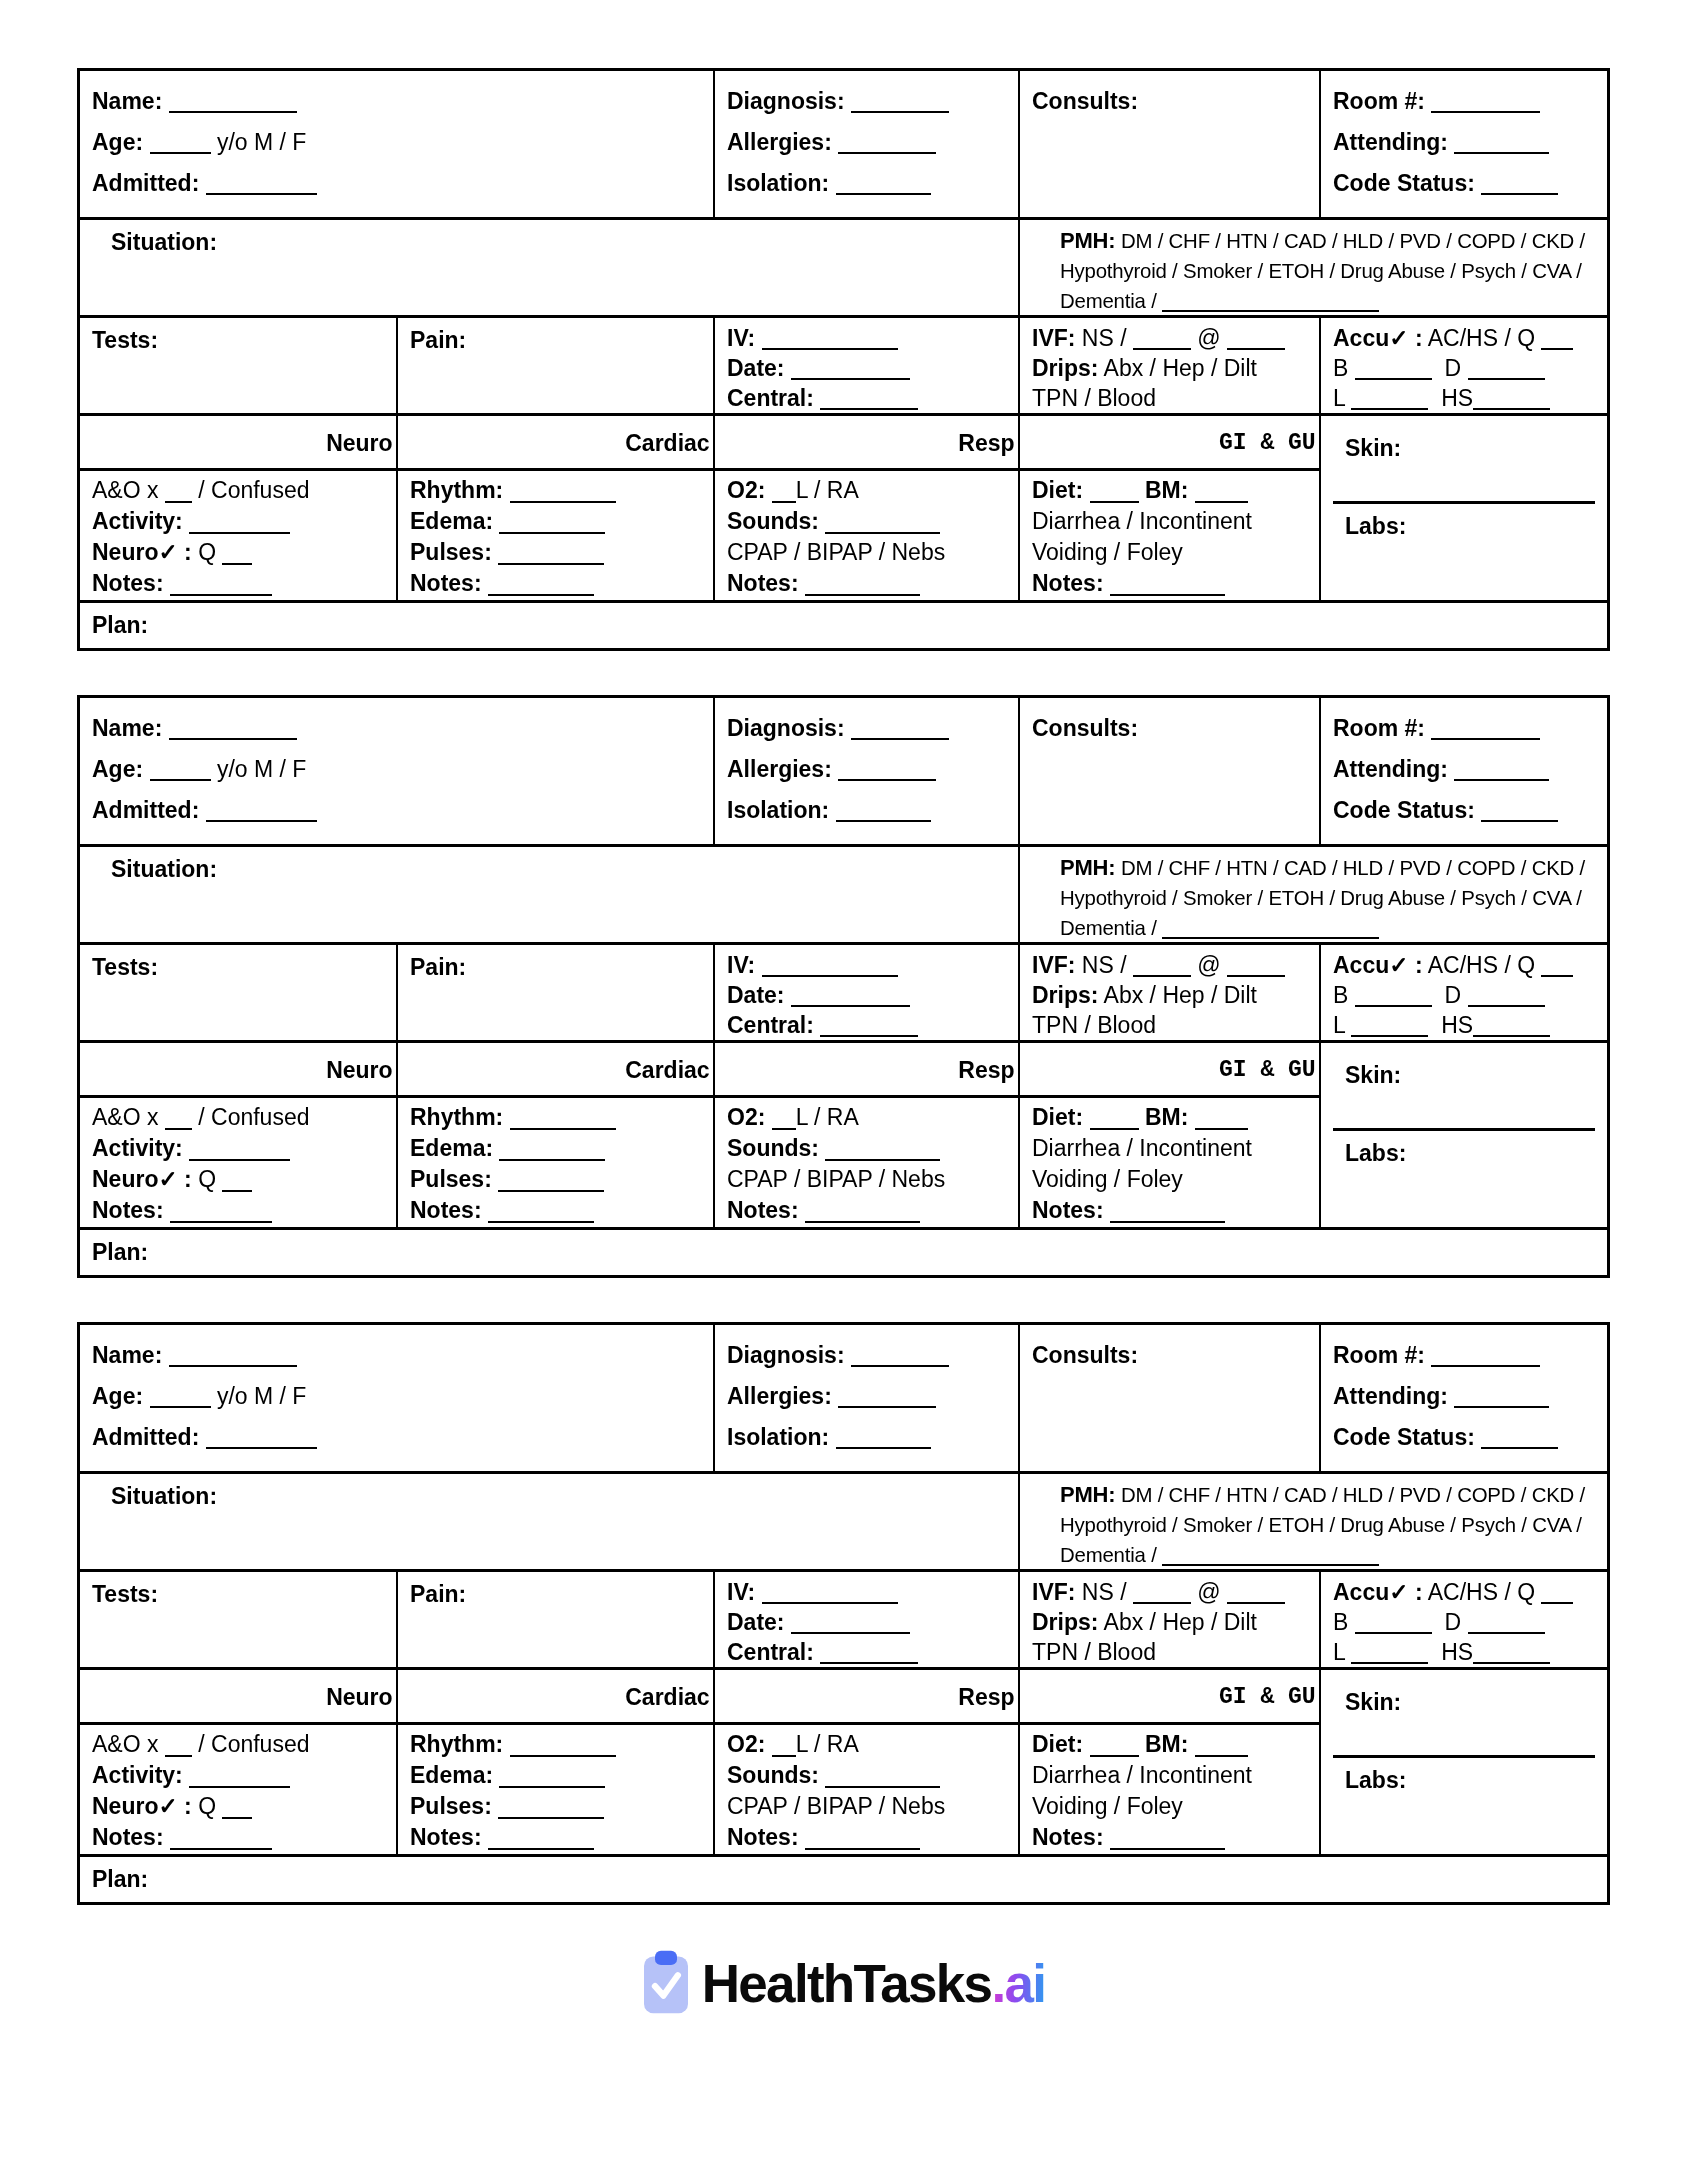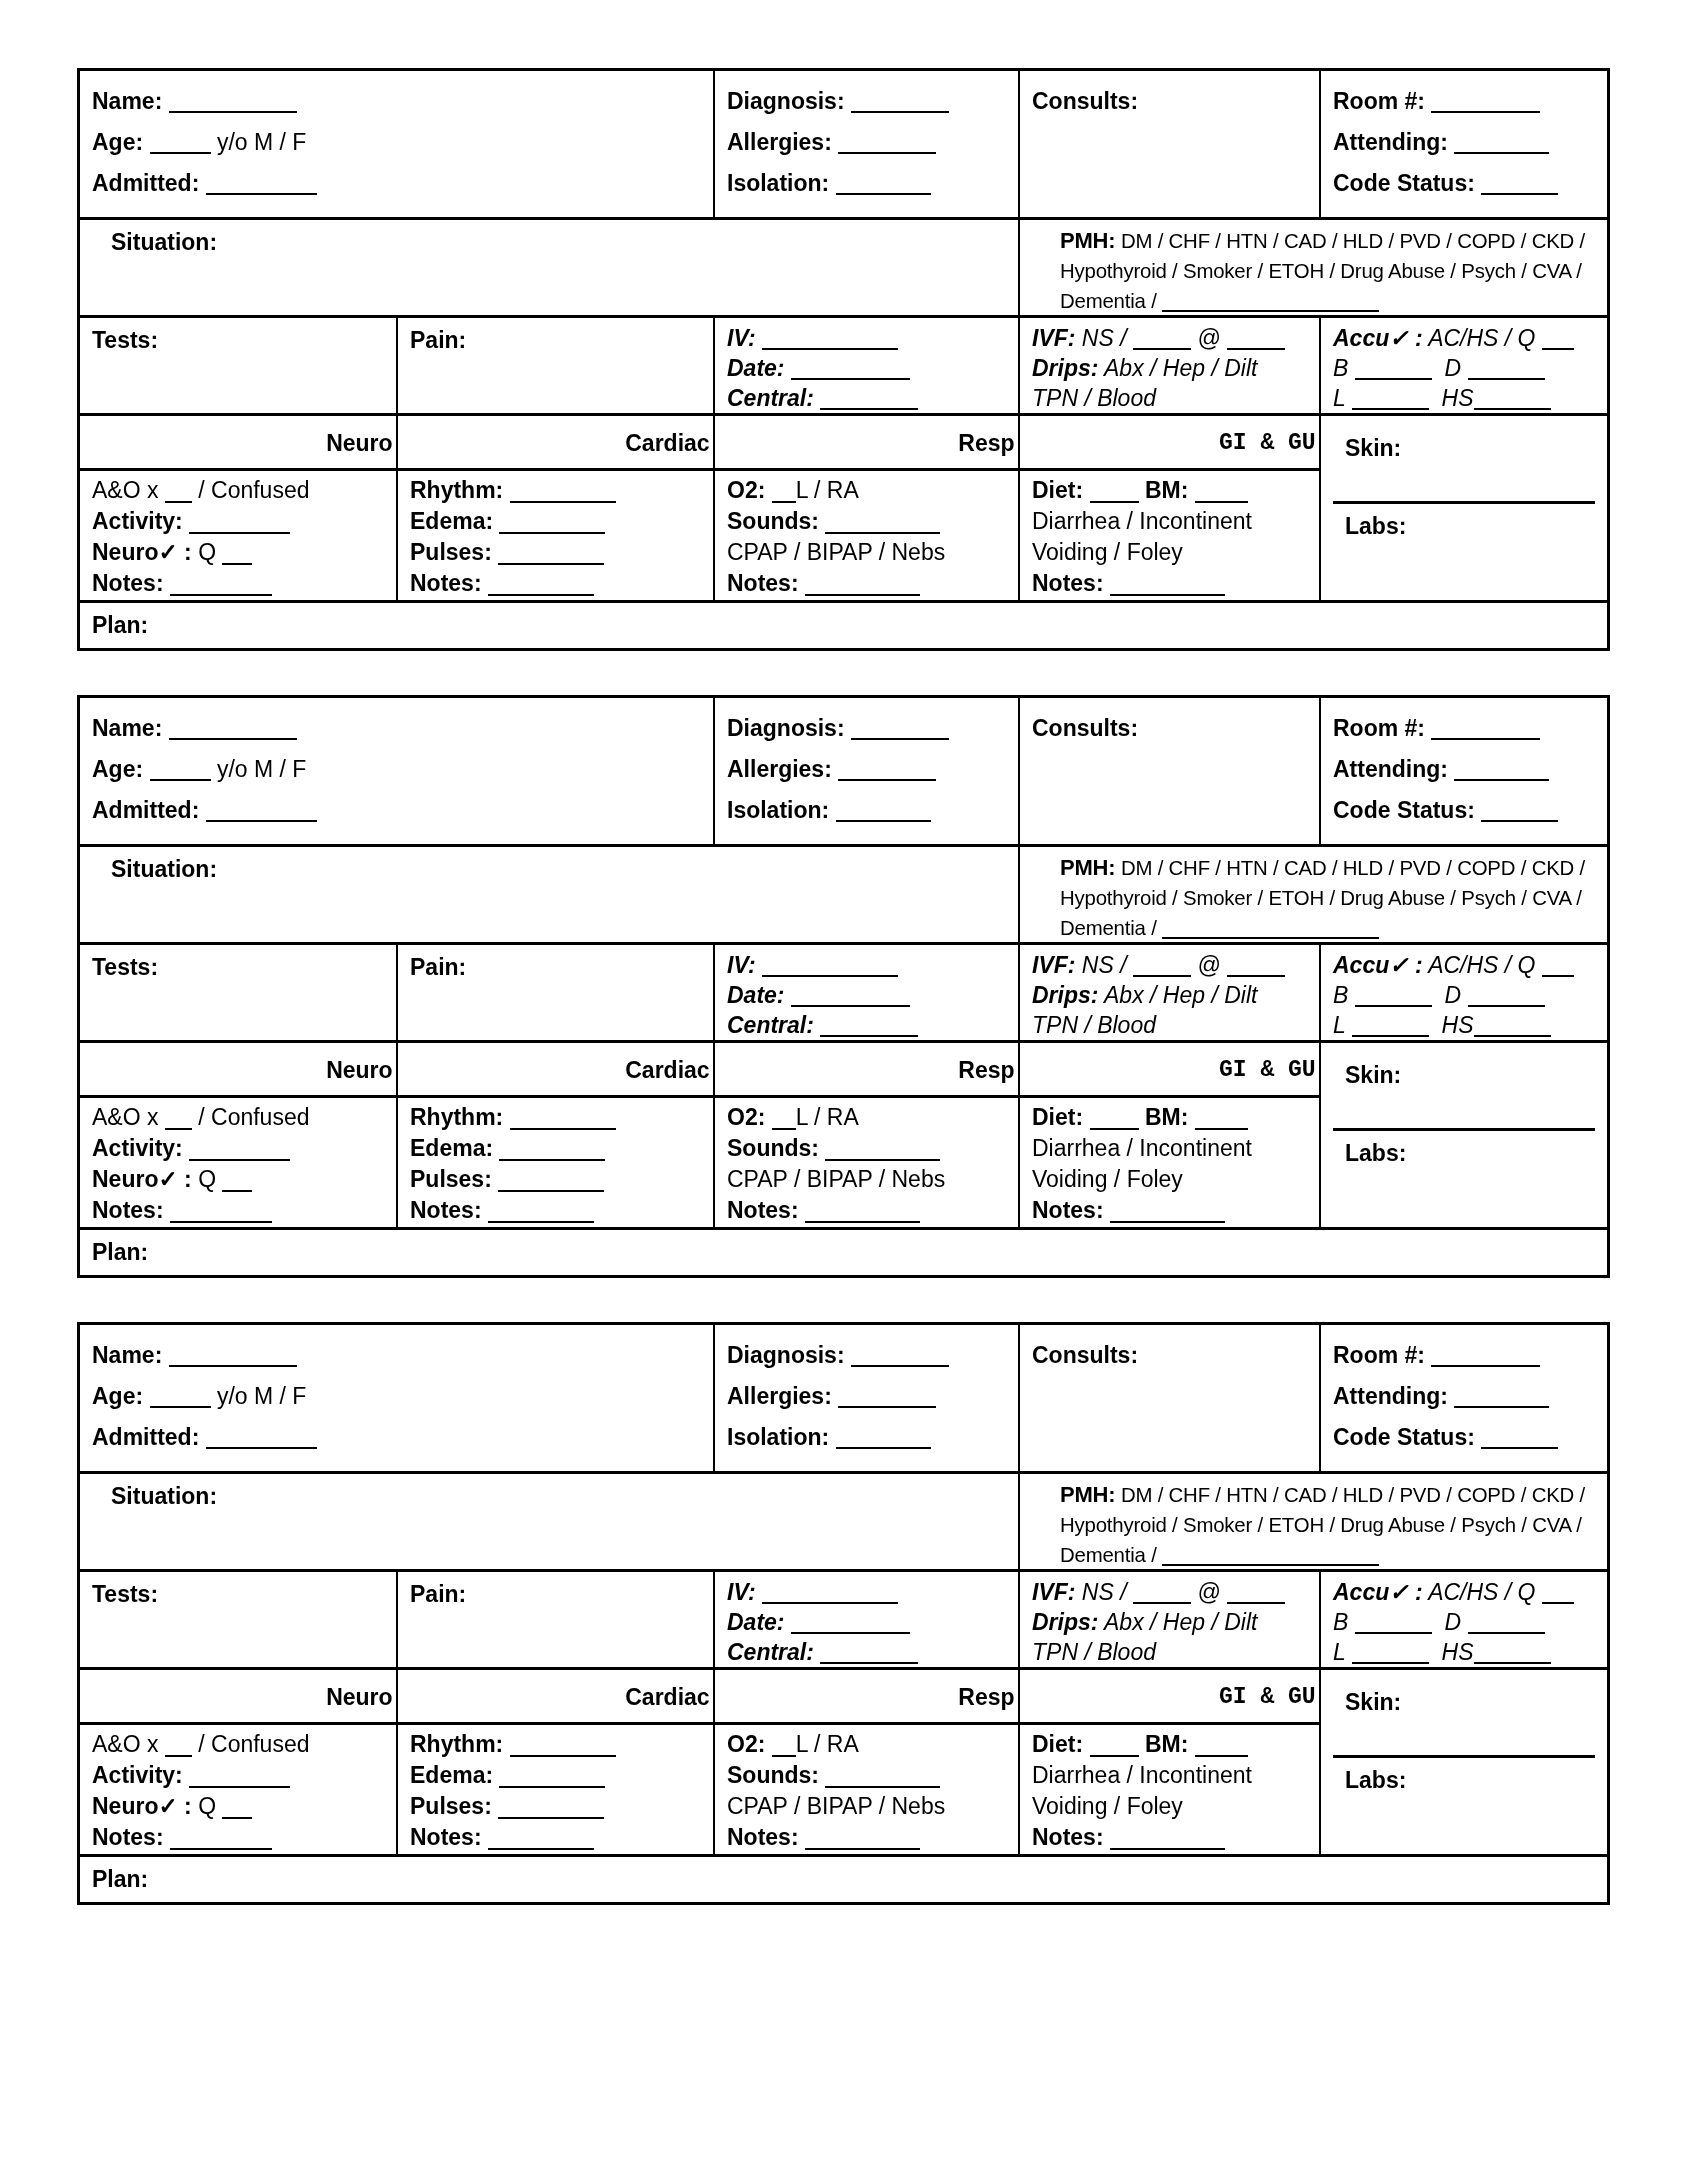--- a/index.html
+++ b/index.html
@@ -36,21 +36,21 @@
   .hN { grid-area:4/1/5/2; } .hC { grid-area:4/2/5/3; } .hR { grid-area:4/3/5/4; } .hG { grid-area:4/4/5/5;font-family:Liberation Mono, monospace; }
   .cSL{ grid-area:4/5/6/6; padding:12px; }
   .pN { grid-area:5/1/6/2; } .pC { grid-area:5/2/6/3; } .pR { grid-area:5/3/6/4; } .pG { grid-area:5/4/6/5; }
   .cT { grid-area:6/1/7/6; }
 
   .r1 .fl { line-height:41px; white-space:nowrap; }
   .r1 { padding-top:10.2px; }
   .single { padding-top:8.5px; }
   .pmh { line-height:30px; padding-top:6px; font-size:20.4px; letter-spacing:-0.2px; white-space:nowrap; }
   .pmh .lb { font-size:22px; }
-  .tri .fl { line-height:30px; white-space:nowrap;font-style:italic; }
+  .tri .fl { line-height:30px; white-space:nowrap; }
   .tri { padding-top:5.1px; }
   .hdr { text-align:right; font-weight:700; padding:13.6px 3.4px 0 3.4px; }
   .body4 .fl { line-height:31px; white-space:nowrap; }
   .body4 { padding-top:4.3px; }
   .skin-box { height:76px; border-bottom:3.4px solid #000; padding:6.8px 8.5px 0 12px; }
   .labs-box { padding:8.5px 8.5px 0 12px; }
 
   
   .brand {
     margin-top:36px;
@@ -377,14 +377,27 @@
       <div class="fl"><b class="lb">Notes:</b> <span class="ln" style="width:115px"></span></div>
     </div>
 
     <div class="cell cT bt single">
       <b class="lb">Plan:</b>
     </div>
 
   </section>
 </div>
 
+  <footer class="brand">
+    <span>
+      <svg width="48" height="66" viewBox="0 0 56 78" aria-hidden="true">
+        <rect x="2" y="9" width="52" height="67" rx="11" fill="#b6c2f8"></rect>
+        <rect x="15" y="2" width="26" height="17" rx="7" fill="#4a6df5"></rect>
+        <path d="M15 44 L25 55 L42 31" stroke="#ffffff" stroke-width="7.5" fill="none" stroke-linecap="round" stroke-linejoin="round"></path>
+      </svg>
+    </span>
+    <span class="brand-text">
+        <span class="brand-name">HealthTasks</span>
+        <span class="brand-suffix">.ai</span>
+      </span>
+  </footer>
 </main>
 
 
 </body></html>

